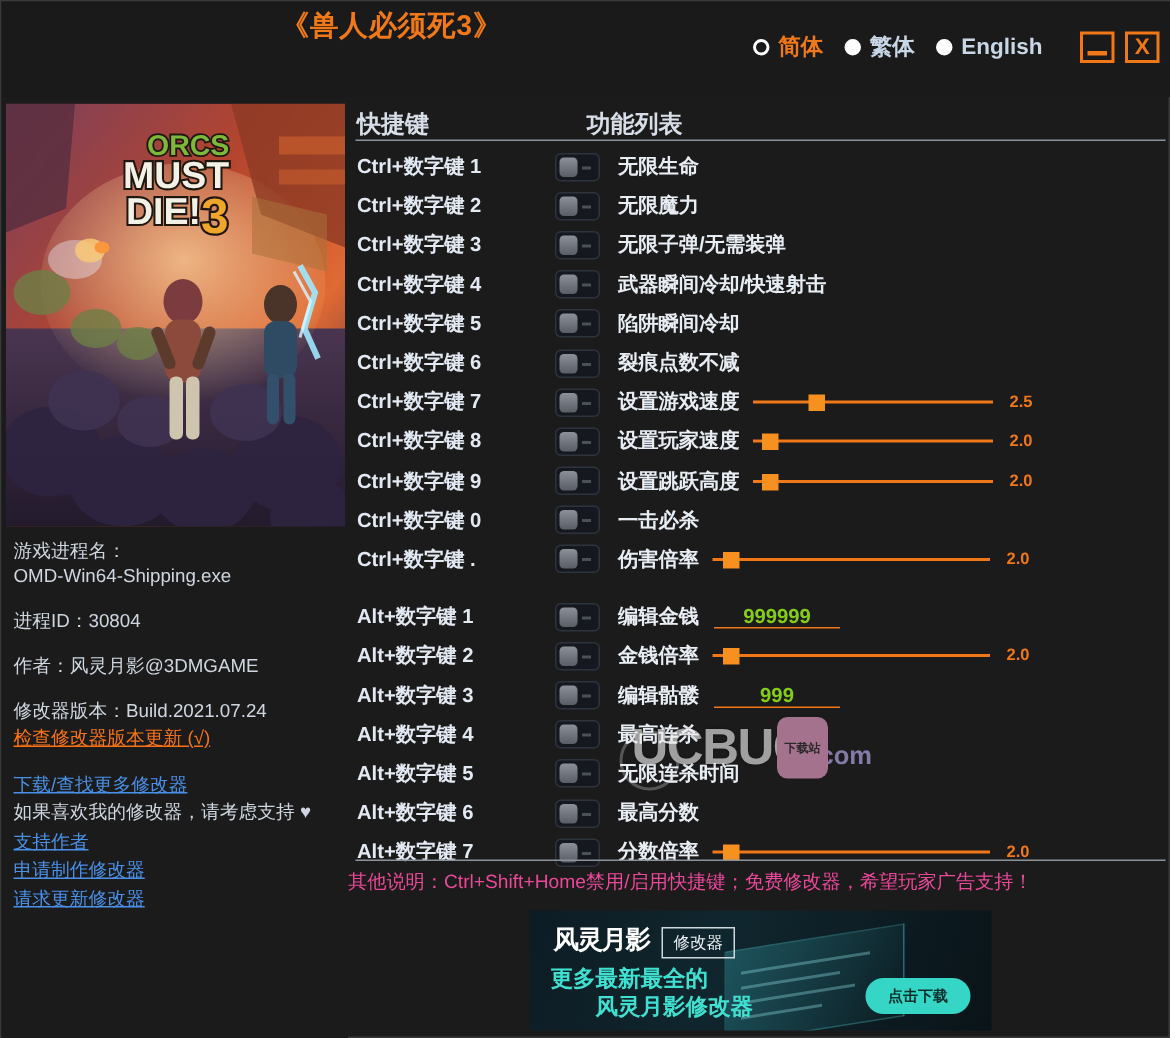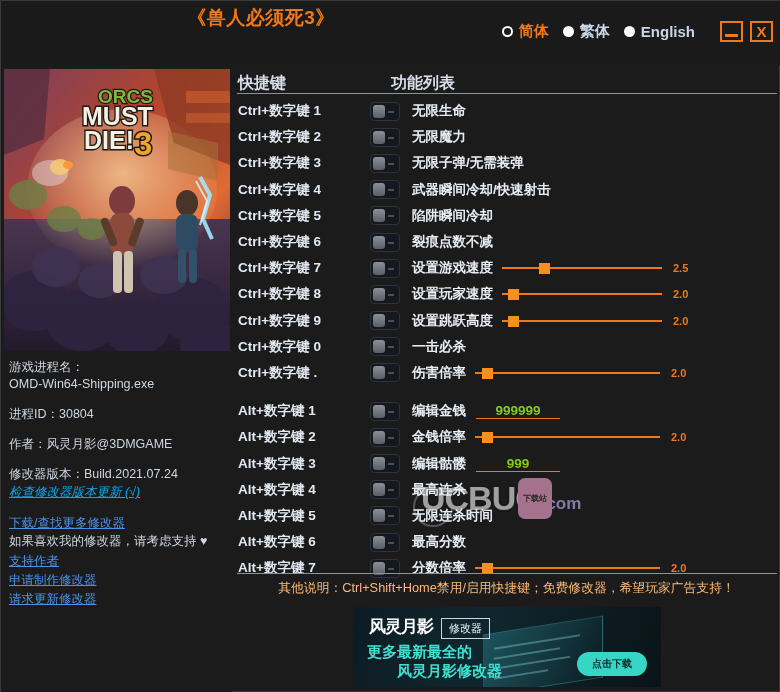--- a/index.html
+++ b/index.html
@@ -80,21 +80,21 @@
   #info {
     position: absolute; left: 8px; top: 294px; width: 218px;
     color: #cfd6df; font-size: 12.5px; line-height: 17px;
   }
   .info-block { margin-bottom: 13px; }
   .info-block .l2 { display: block; }
   .link {
     color: #4a90e8; text-decoration: underline; cursor: pointer;
     display: block; line-height: 18px;
   }
-  .link.white { color: #0ea5e9; font-style: italic; }
+  .link.white { color: #f97316; }
   .note { color: #cfd6df; line-height: 19px; }
   #links-block { margin-top: 2px; }
   #links-block .link { margin-top: 1px; }
 
   
   #main {
     position: absolute; left: 231px; top: 64px; width: 549px; height: 628px;
   }
   #col-heads {
     position: absolute; left: 0; top: 8px; width: 549px; height: 28px;
@@ -164,21 +164,21 @@
     padding-bottom: 0; cursor: text;
   }
 
   
   #footer-rule {
     position: absolute; left: 236px; top: 572px; width: 540px; height: 1px;
     background: #8d939b;
   }
   #footer-note {
     position: absolute; left: 231px; top: 578px; width: 549px;
-    text-align: center; color: #fdba74; font-size: 12.8px; line-height: 18px;
+    text-align: left; color: #ec4899; font-size: 12.8px; line-height: 18px;
   }
 
   
   #ad {
     position: absolute; left: 352px; top: 606px; width: 308px; height: 80px;
     background: linear-gradient(105deg,#0d1c24 0%,#10262e 42%,#0a1418 100%);
     overflow: hidden; cursor: pointer;
   }
   #ad-logo {
     position: absolute; left: 16px; top: 8px;

